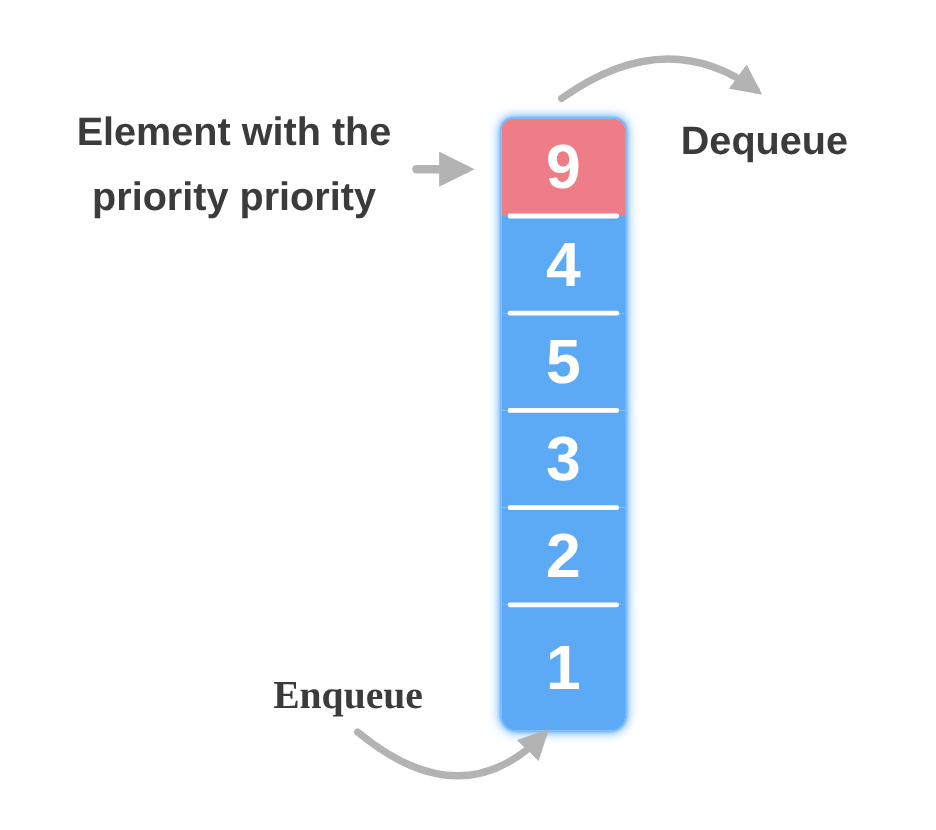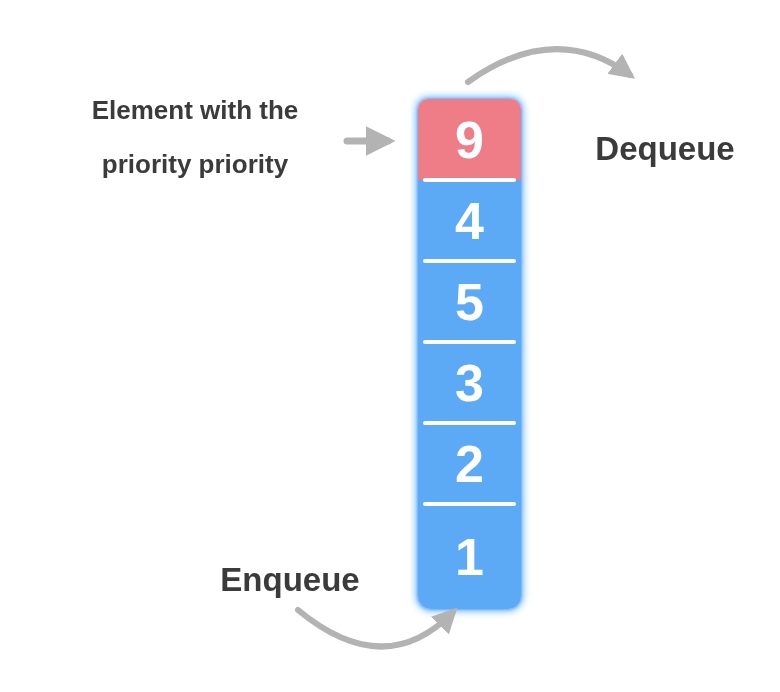--- a/index.html
+++ b/index.html
@@ -16,38 +16,38 @@
     font-family: "Liberation Sans", "DejaVu Sans", sans-serif;
   }
 
   
   .annotation {
     position: absolute;
     left: 20px;
     top: 83px;
     width: 350px;
     text-align: center;
-    font-size: 26px;
+    font-size: 33px;
     font-weight: 700;
     line-height: 54px;
     color: var(--label-text, #3b3b3b);
   }
   .annotation span { display: block; }
 
   .op-label {
     position: absolute;
     width: 200px;
     text-align: center;
     font-size: 33px;
     font-weight: 700;
     line-height: 40px;
     color: var(--label-text, #3b3b3b);
   }
-  .op-label.dequeue { left: 565px; top: 97px; margin-top: 32px; }
-  .op-label.enqueue { left: 190px; top: 560px; }
+  .op-label.dequeue { left: 537px; top: 97px; }
+  .op-label.enqueue { left: 190px; top: 560px; font-family: Liberation Serif, serif; }
 
   
   .queue {
     position: absolute;
     left: 418px;
     top: 99px;
     width: 103px;
     height: 510px;
     display: flex;
     flex-direction: column;

